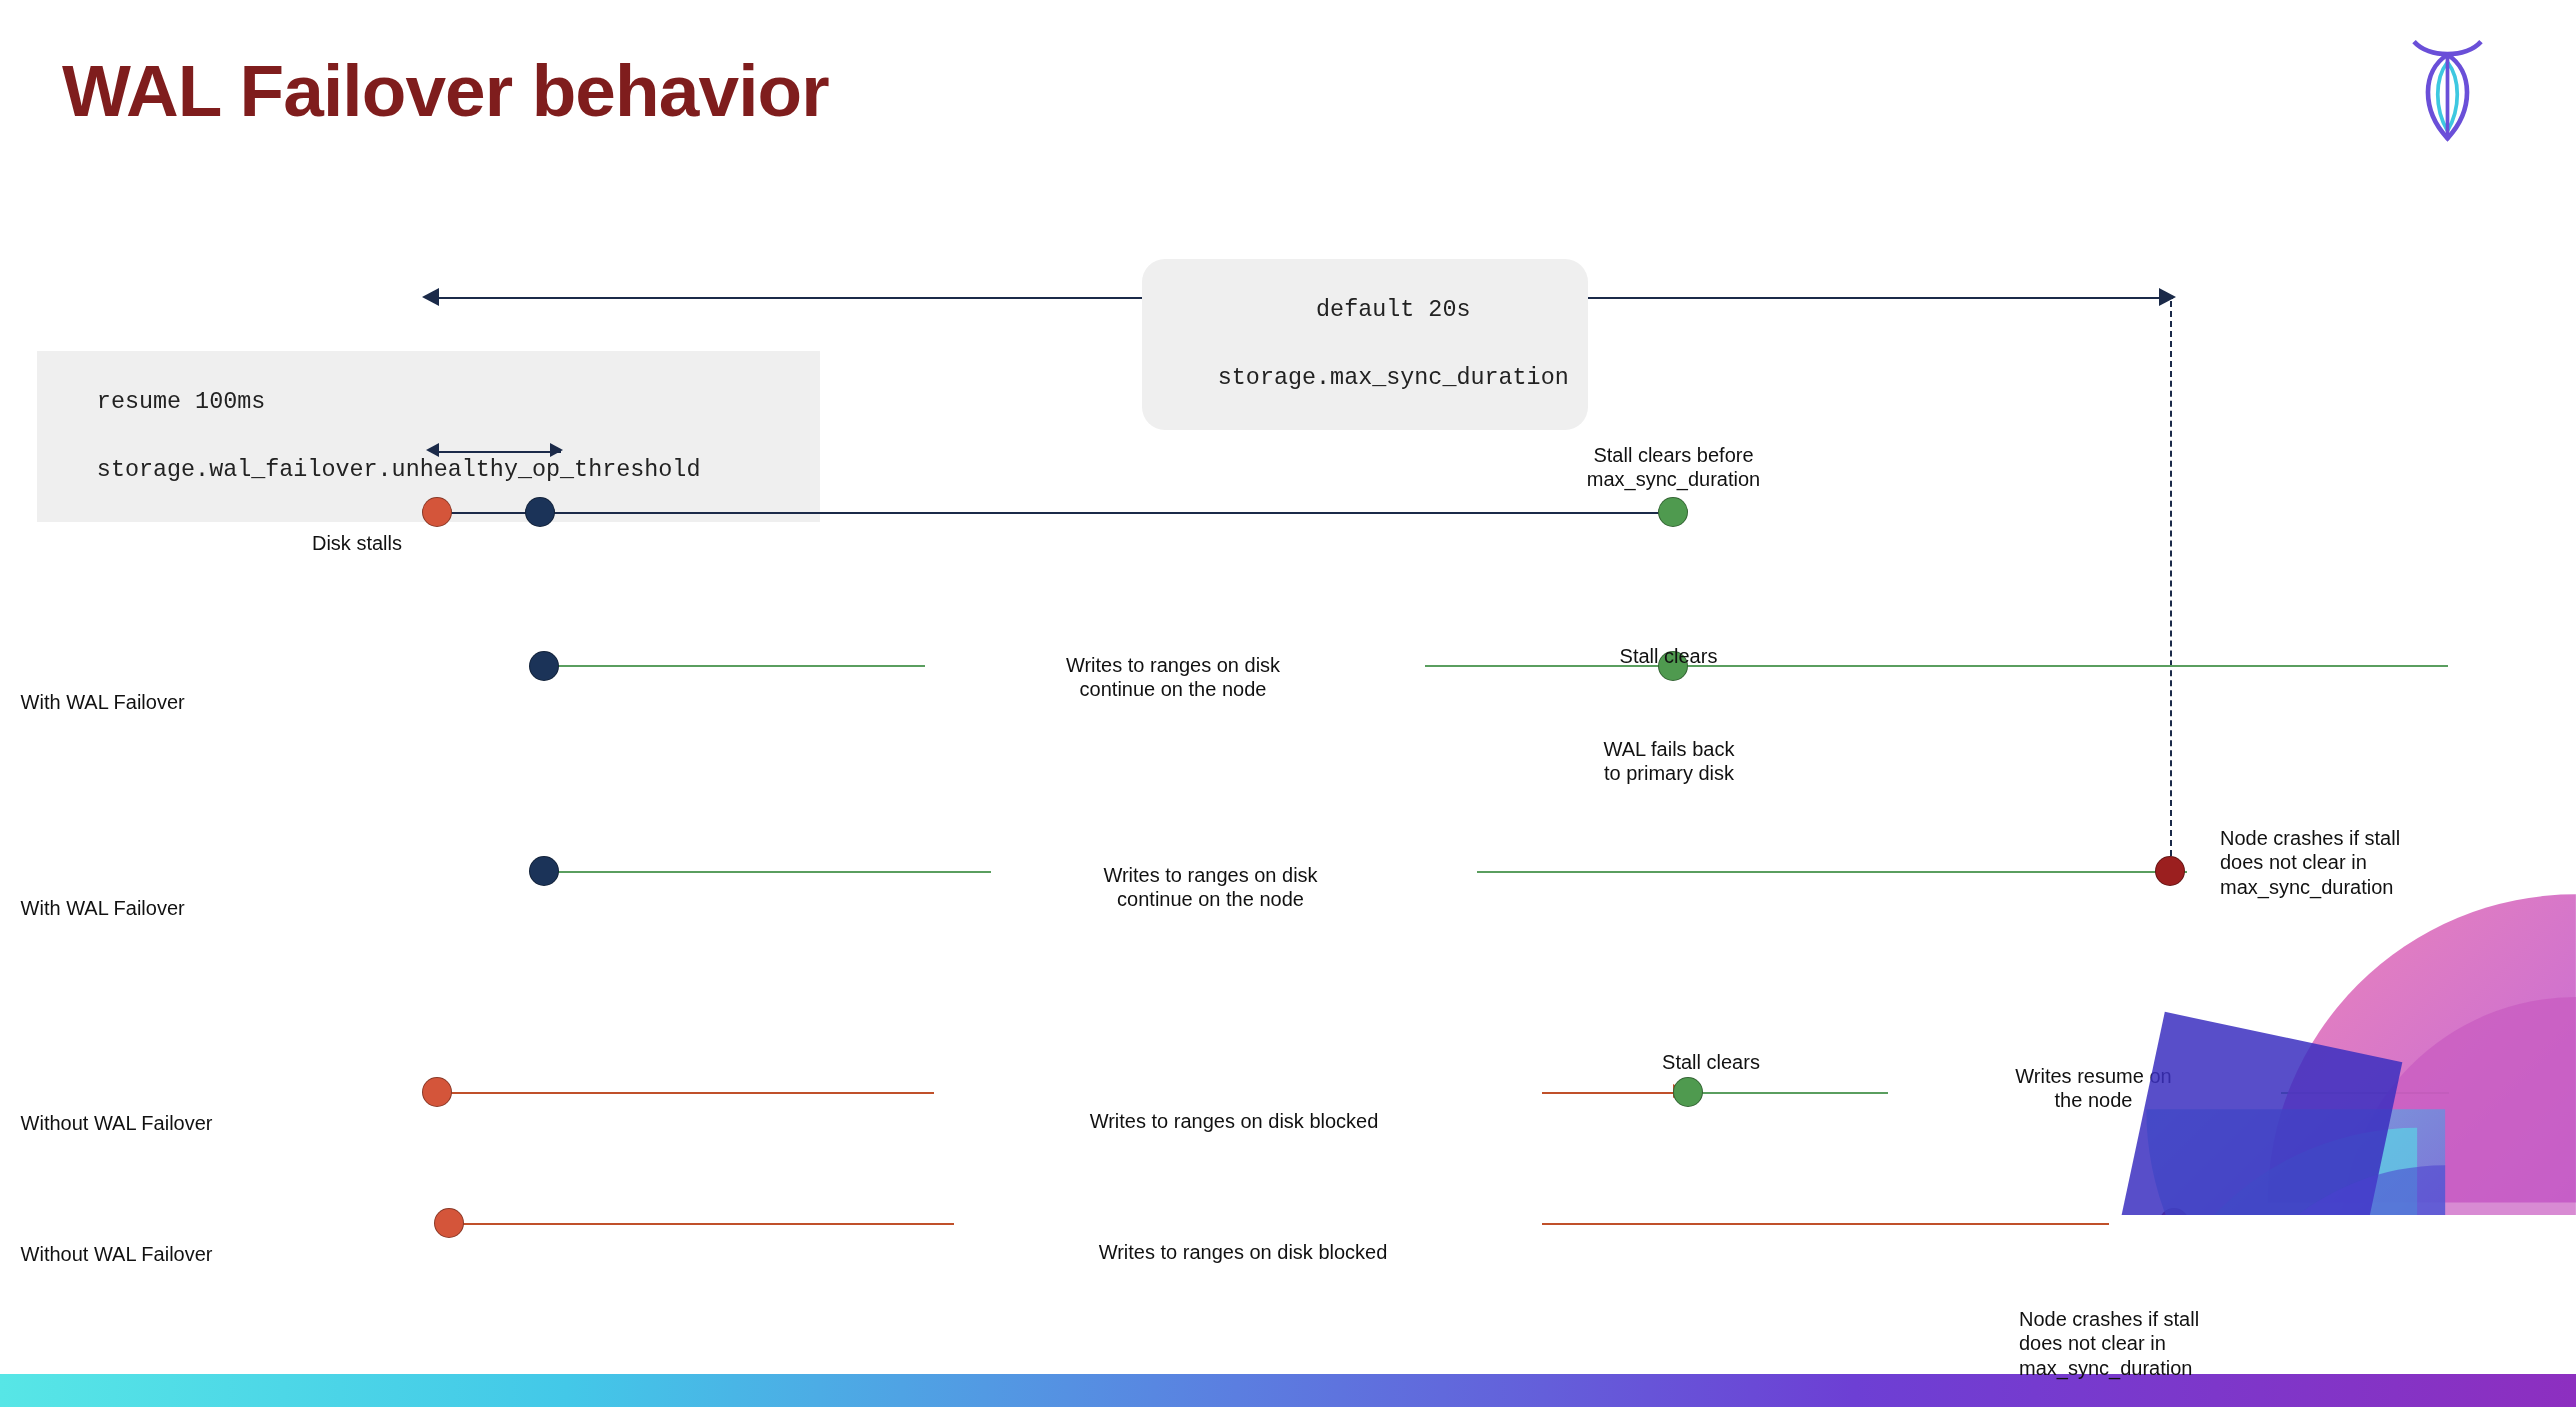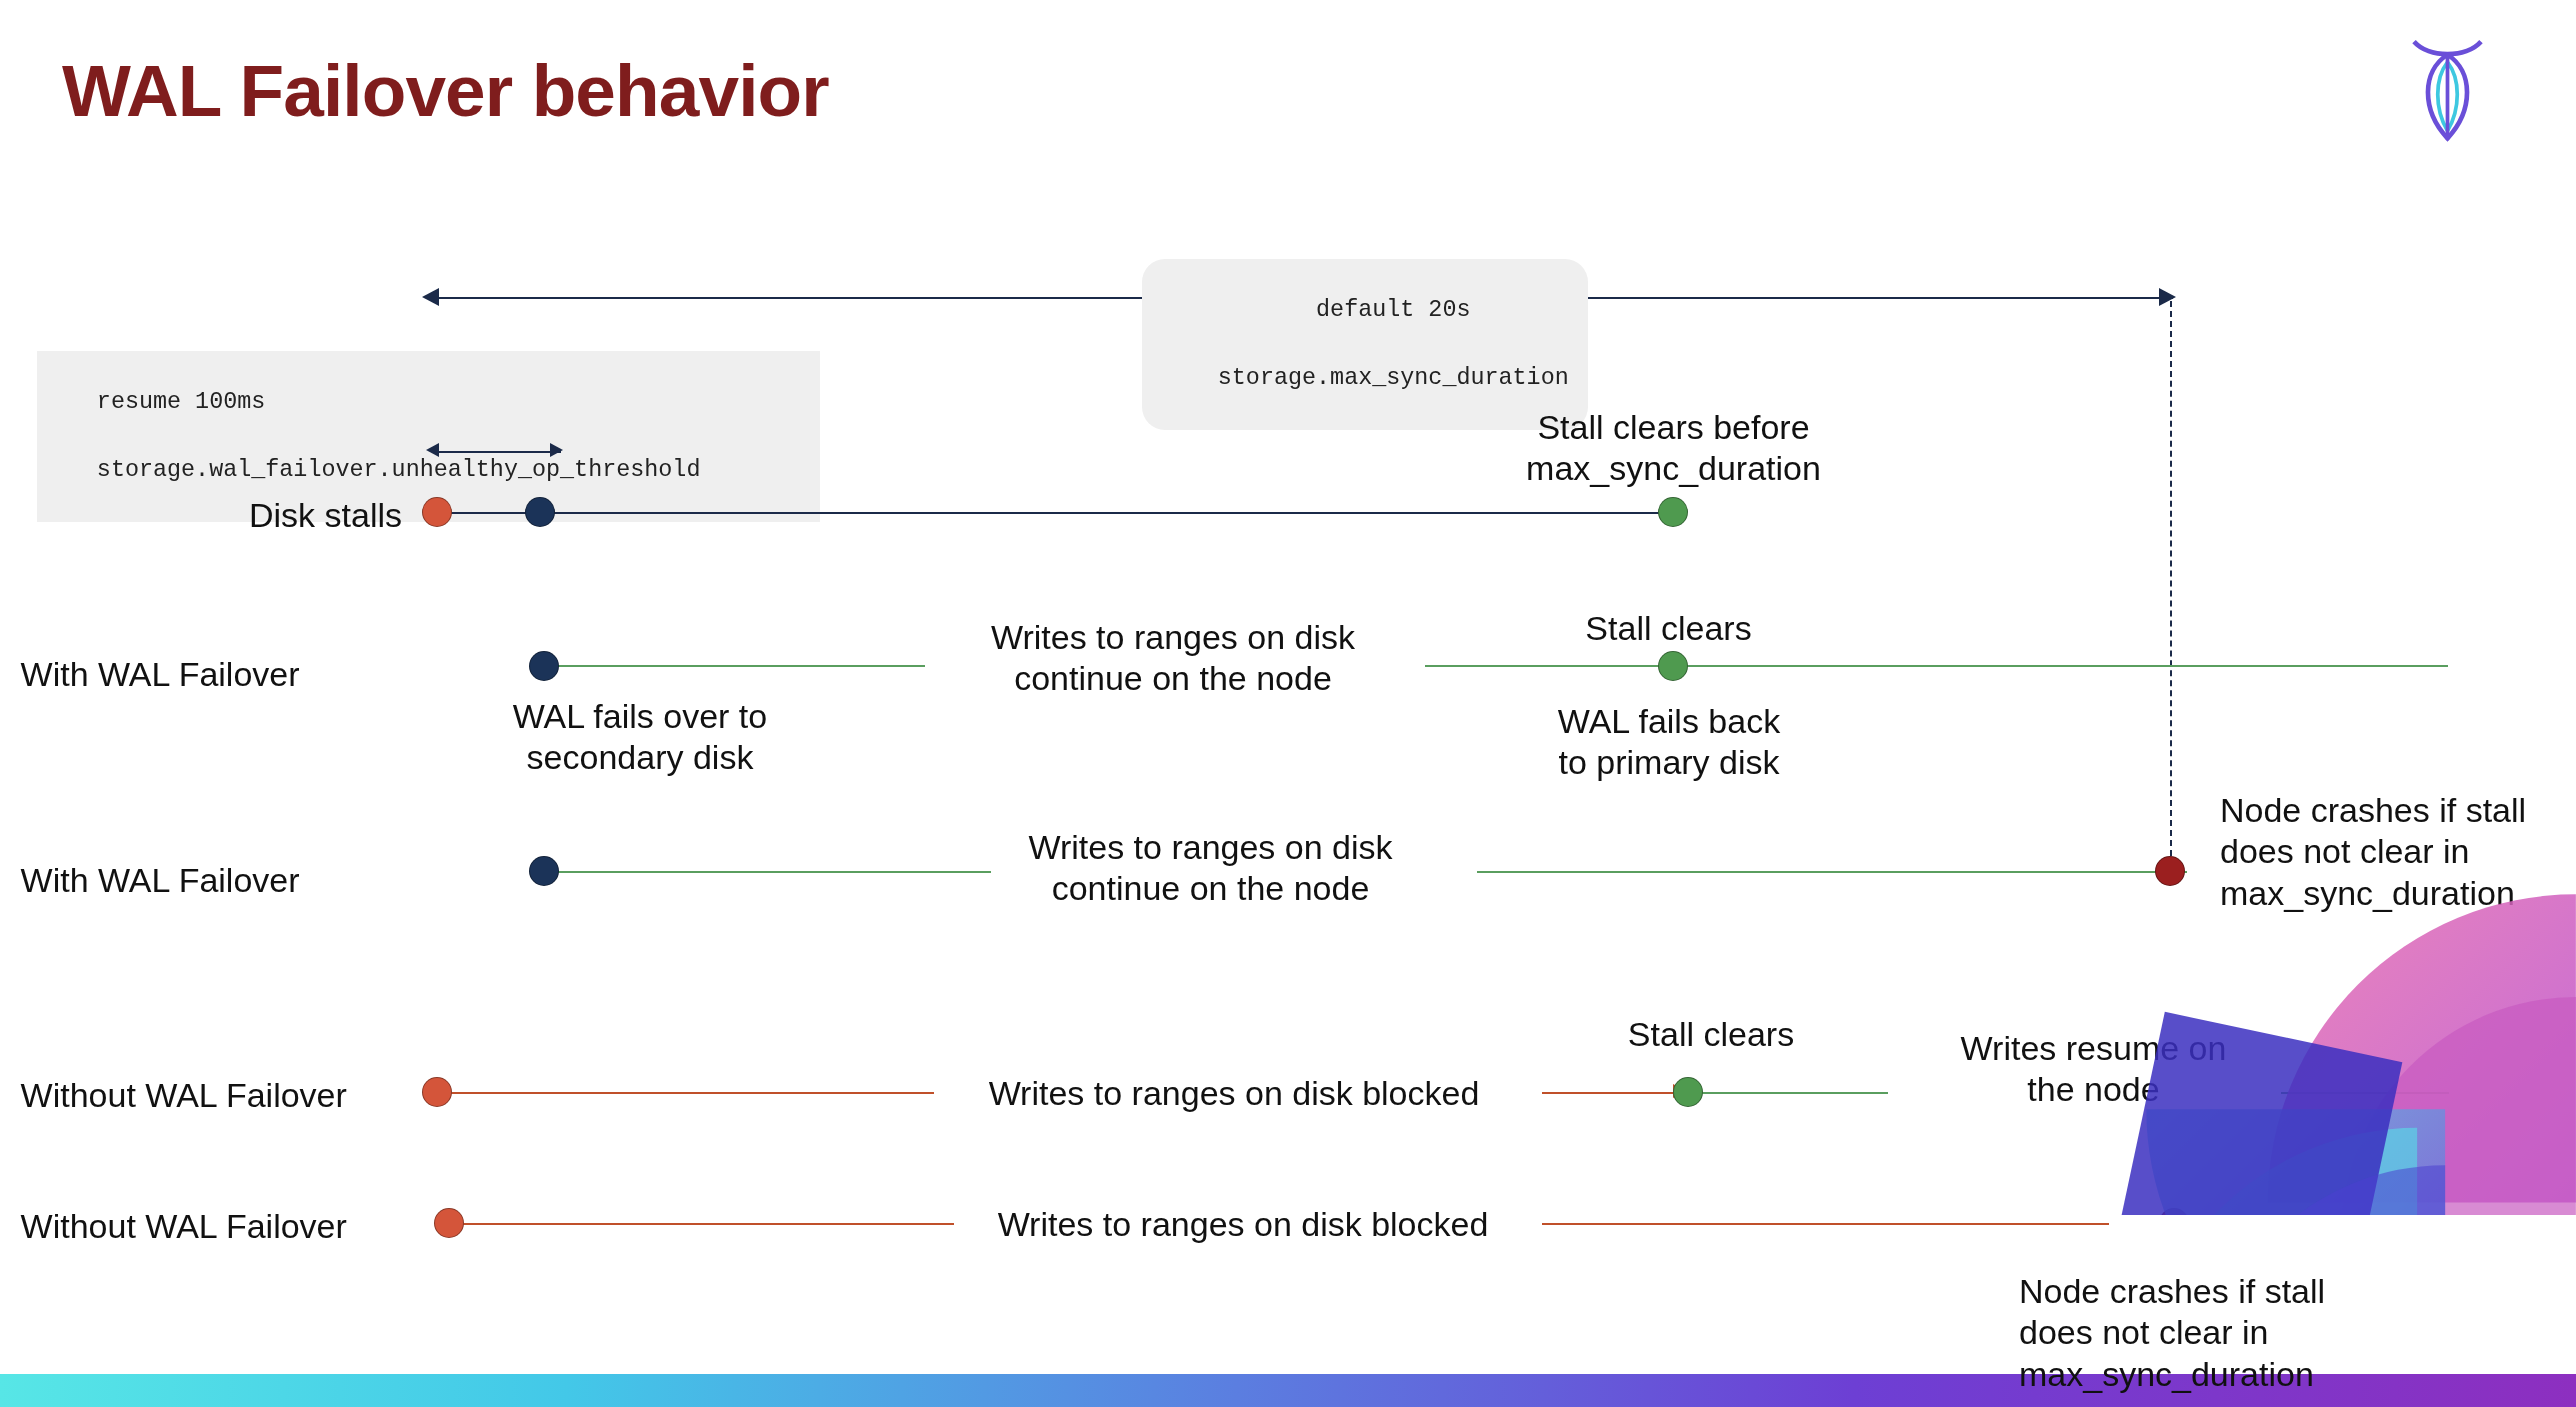--- a/index.html
+++ b/index.html
@@ -44,23 +44,24 @@
     line-height: 1.45;
     background: #efefef;
     color: #222222;
     padding: 0.9px 3.7px;
     white-space: pre;
   }
   .codebox.centered { text-align: center; }
   
   .lbl {
     position: absolute;
-    font-size: 34px;
+    font-size: 20px;
     line-height: 1.22;
     color: #111111;
+    margin-top: 36px;
   }
   .lbl.center { text-align: center; }
   .lbl.right { text-align: right; }
   
   .hline {
     position: absolute;
     height: 0;
     border-top-width: 2.8px;
     border-top-style: solid;
   }
@@ -164,22 +165,20 @@
   <div class="lbl" style="left:20.6px; top:654px;">With WAL Failover</div>
 
   <div class="hline" style="left:542px; top:665px; width:383px; border-top-color:#5a9e5f;"></div>
   <div class="hline" style="left:1425px; top:665px; width:1023px; border-top-color:#5a9e5f;"></div>
   <div class="dot" style="left:529px; top:651px; width:30px; height:30px; background:#1b3358;"></div>
   <div class="dot" style="left:1658px; top:651px; width:30px; height:30px; background:#4f9a4f;"></div>
 
   <div class="lbl center" style="left:944px; top:617px; width:458px; white-space:pre-line;">Writes to ranges on disk
 continue on the node</div>
   <div class="lbl center" style="left:1505px; top:608px; width:327px;">Stall clears</div>
-  <div class="lbl center" style="left:439px; top:696px; width:402px; white-space:pre-line;">WAL fails over to
-secondary disk</div>
   <div class="lbl center" style="left:1496px; top:701px; width:346px; white-space:pre-line;">WAL fails  back
 to primary disk</div>
 
   <div class="lbl" style="left:20.6px; top:860px;">With WAL Failover</div>
 
   <div class="hline" style="left:542px; top:871px; width:449px; border-top-color:#5a9e5f;"></div>
   <div class="hline" style="left:1477px; top:871px; width:710px; border-top-color:#5a9e5f;"></div>
   <div class="dot" style="left:529px; top:856px; width:30px; height:30px; background:#1b3358;"></div>
   <div class="dot" style="left:2155px; top:856px; width:30px; height:30px; background:#9b1f1f;"></div>
 

